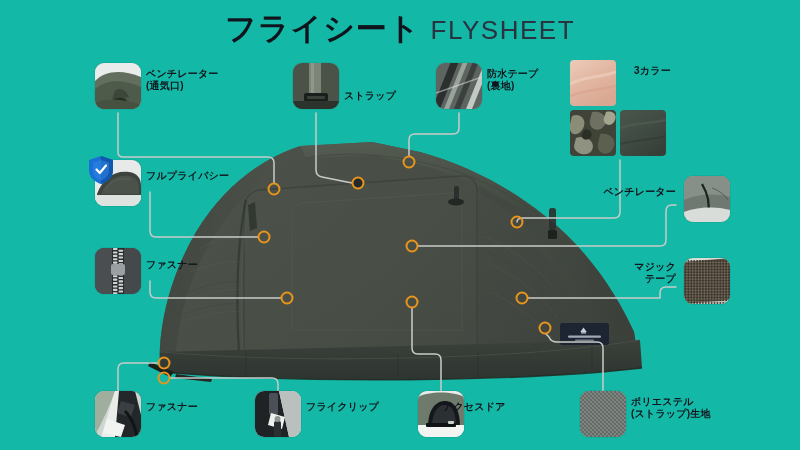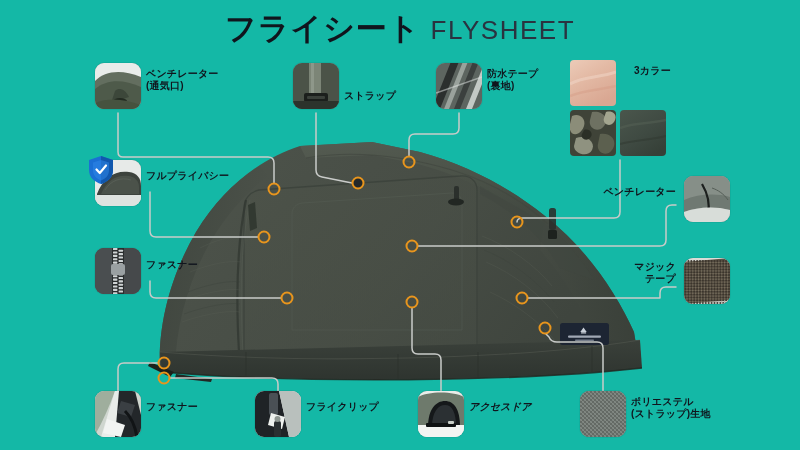--- a/index.html
+++ b/index.html
@@ -908,21 +908,21 @@
       <div class="label" style="left: 306px; top: 401px;">フライクリップ</div>
       <div class="thumb" style="left: 418px; top: 391px; width: 46px; height: 46px;"><svg viewBox="0 0 46 46" width="46" height="46" preserveAspectRatio="none">
           <rect width="46" height="46" fill="#e9ece9"></rect>
         <path d="M0,6 C10,0 36,0 46,6 L46,36 L0,36 Z" fill="#6e7a6c"></path>
         <path d="M10,36 C10,18 18,10 27,10 C36,10 42,18 42,36 Z" fill="#15181a"></path>
         <path d="M14,36 C14,21 20,14 27,14 C34,14 38,21 38,36 Z" fill="#2b3033"></path>
         <rect x="0" y="34" width="46" height="12" fill="#f2f4f2"></rect>
         <rect x="8" y="32" width="30" height="4" rx="1" fill="#0f1213"></rect>
         <rect x="30" y="30" width="6" height="3" rx="1" fill="#c9cfc9"></rect>
         </svg></div>
-      <div class="label" style="left: 469px; top: 401px; font-style: italic;">アクセスドア</div>
+      <div class="label" style="left: 443px; top: 401px;">アクセスドア</div>
       <div class="thumb" style="left: 580px; top: 391px; width: 46px; height: 46px;"><svg viewBox="0 0 46 46" width="46" height="46" preserveAspectRatio="none">
           <rect width="46" height="46" fill="#7a817c"></rect>
         <g stroke="#5e645f" stroke-width="0.8">
           <line x1="-46" y1="0" x2="0" y2="46"></line>
             <line x1="-42" y1="0" x2="4" y2="46"></line>
             <line x1="-38" y1="0" x2="8" y2="46"></line>
             <line x1="-34" y1="0" x2="12" y2="46"></line>
             <line x1="-30" y1="0" x2="16" y2="46"></line>
             <line x1="-26" y1="0" x2="20" y2="46"></line>
             <line x1="-22" y1="0" x2="24" y2="46"></line>

